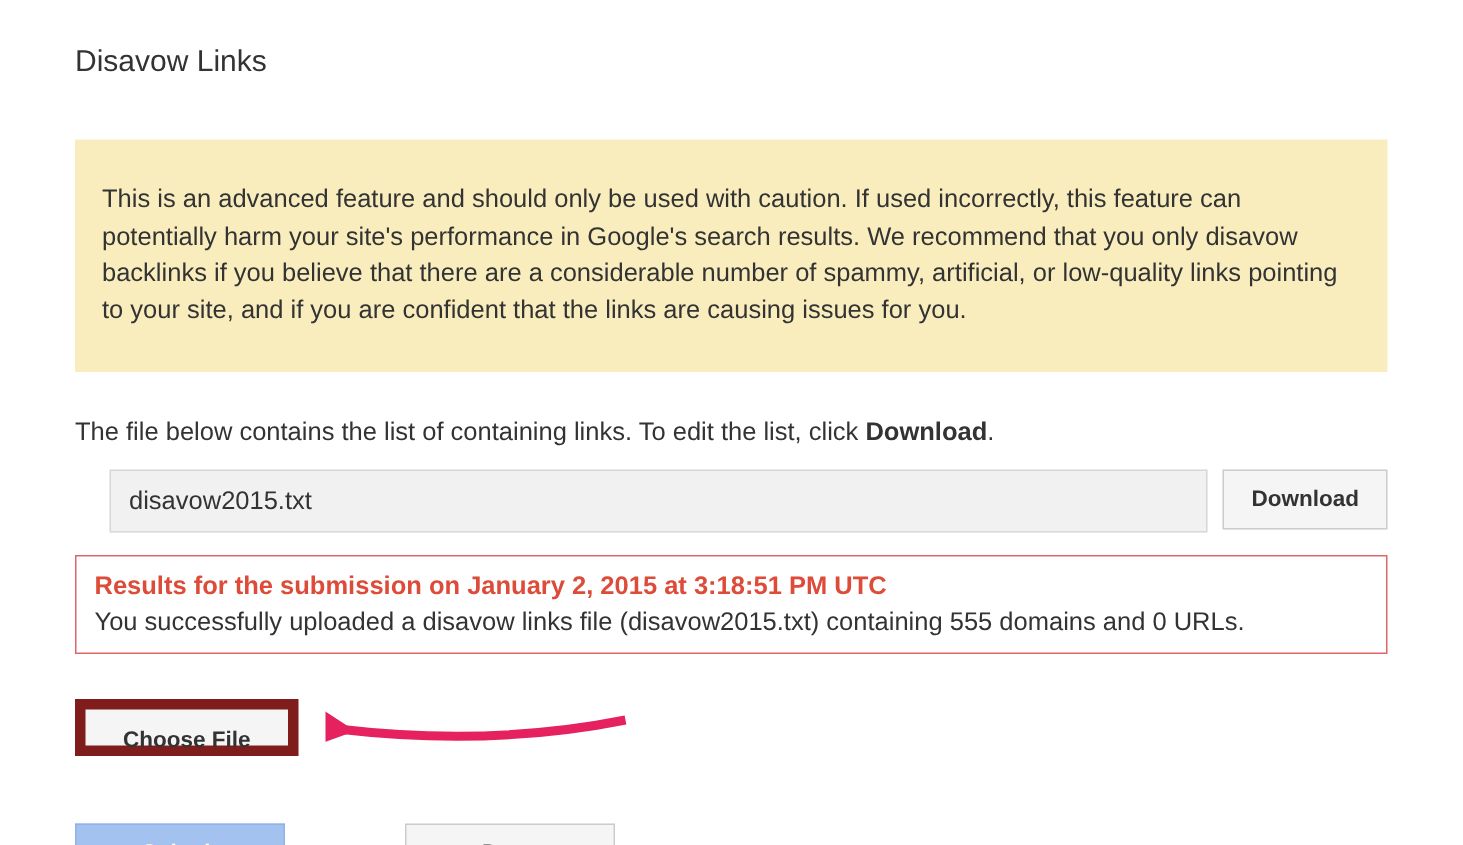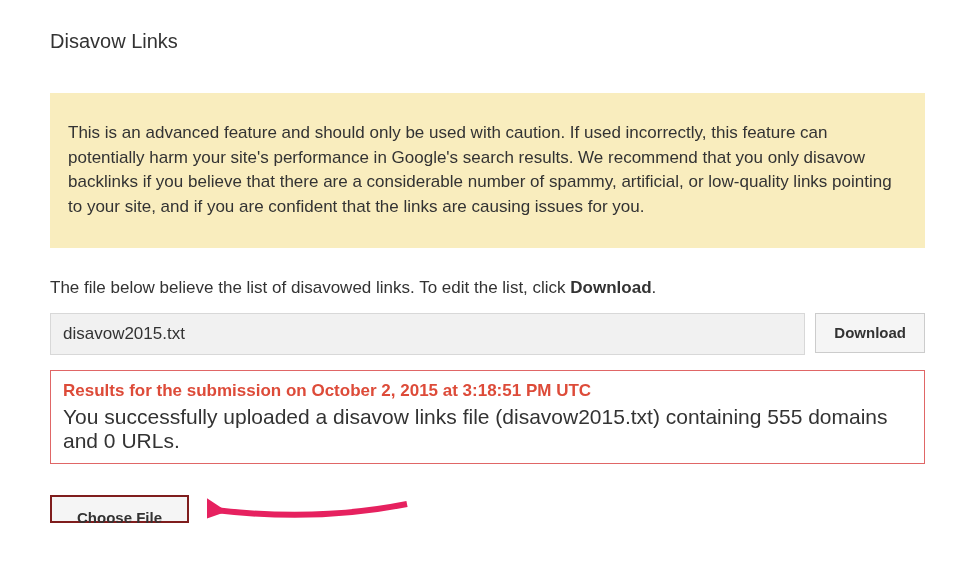--- a/index.html
+++ b/index.html
@@ -28,20 +28,21 @@
       font-size: 17px;
       color: #333;
       margin-bottom: 15px;
     }
     .intro-text b { font-weight: bold; }
     .file-row {
       display: flex;
       align-items: stretch;
       margin-bottom: 15px;
       gap: 10px;
+      margin-left: 23px;
     }
     .filename-cell {
       flex: 1;
       background: #f1f1f1;
       border: 1px solid #d8d8d8;
       padding: 10px 12px;
       font-size: 17px;
       color: #333;
       display: flex;
       align-items: center;
@@ -65,31 +66,31 @@
       padding: 10px 12px;
       margin-bottom: 30px;
     }
     .result-heading {
       color: #dd4b39;
       font-weight: bold;
       font-size: 17px;
       margin-bottom: 4px;
     }
     .result-body {
-      font-size: 21px;
+      font-size: 17px;
       color: #333;
     }
     .choose-row {
       display: flex;
       align-items: center;
       margin-bottom: 45px;
     }
     .choose-btn {
       background: #f5f5f5;
-      border: 2px solid #7f1d1d;
+      border: 7px solid #7f1d1d;
       padding: 12px 25px;
       height: 24px;
       font-size: 15px;
       font-weight: bold;
       color: #333;
       cursor: pointer;
       font-family: inherit;
     }
     .arrow-wrap {
       margin-left: 18px;
@@ -125,30 +126,30 @@
     }
   </style>
 </head>
 <body>
 
 <h1 class="page-title">Disavow Links</h1>
 
 <div class="warning-box">This is an advanced feature and should only be used with caution. If used incorrectly, this feature can potentially harm your site's performance in Google's search results. We recommend that you only disavow backlinks if you believe that there are a considerable number of spammy, artificial, or low-quality links pointing to your site, and if you are confident that the links are causing issues for you.</div>
 
 <p class="intro-text">
-  <span>The file below believe the list of disavowed links. To edit the list, click </span><b>Download</b><span>.</span>
+  <span>The file below contains the list of containing links. To edit the list, click </span><b>Download</b><span>.</span>
 </p>
 
 <div class="file-row">
   <div class="filename-cell">disavow2015.txt</div>
   <button class="btn">Download</button>
 </div>
 
 <div class="result-box">
-  <div class="result-heading">Results for the submission on October 2, 2015 at 3:18:51 PM UTC</div>
+  <div class="result-heading">Results for the submission on January 2, 2015 at 3:18:51 PM UTC</div>
   <div class="result-body">You successfully uploaded a disavow links file (disavow2015.txt) containing 555 domains and 0 URLs.</div>
 </div>
 
 <div class="choose-row">
   <button class="choose-btn">Choose File</button>
   <div class="arrow-wrap">
     <svg width="220" height="30" viewBox="0 0 220 30">
       <defs>
         <marker id="ah" markerWidth="14" markerHeight="14" refX="2" refY="7" orient="auto">
           <path d="M0,7 L14,0 L10,7 L14,14 Z" fill="#e6215f"></path>

